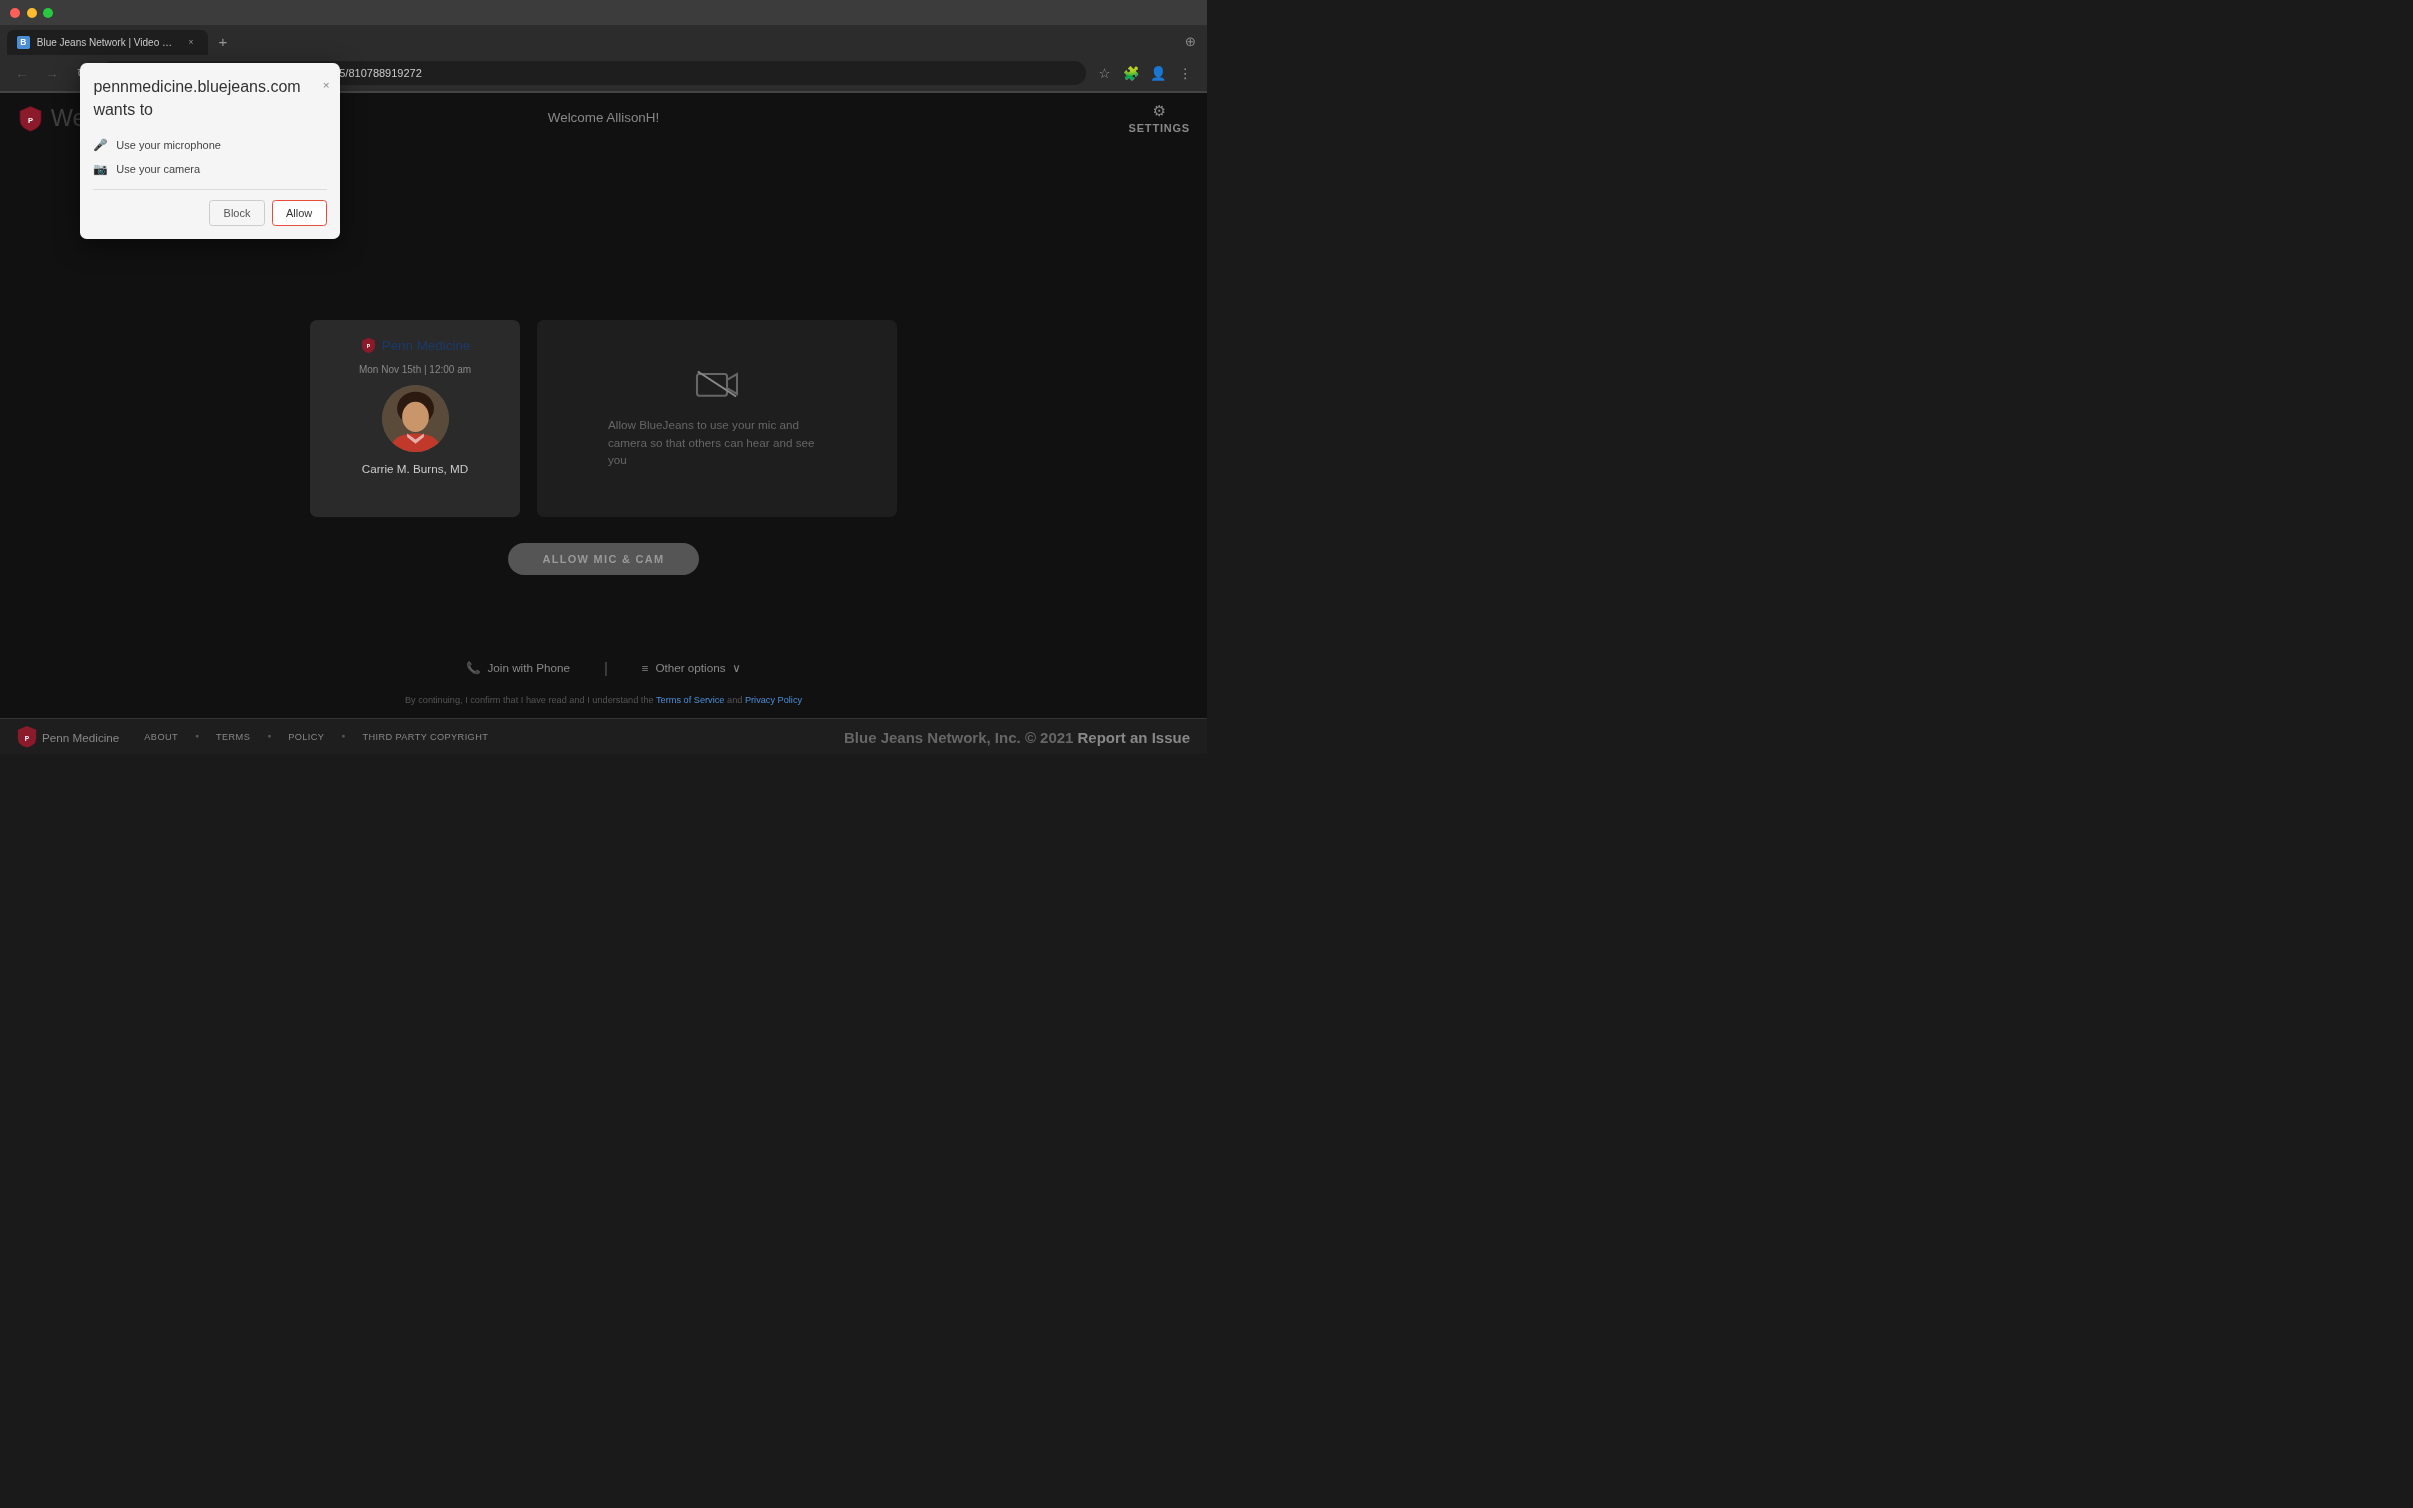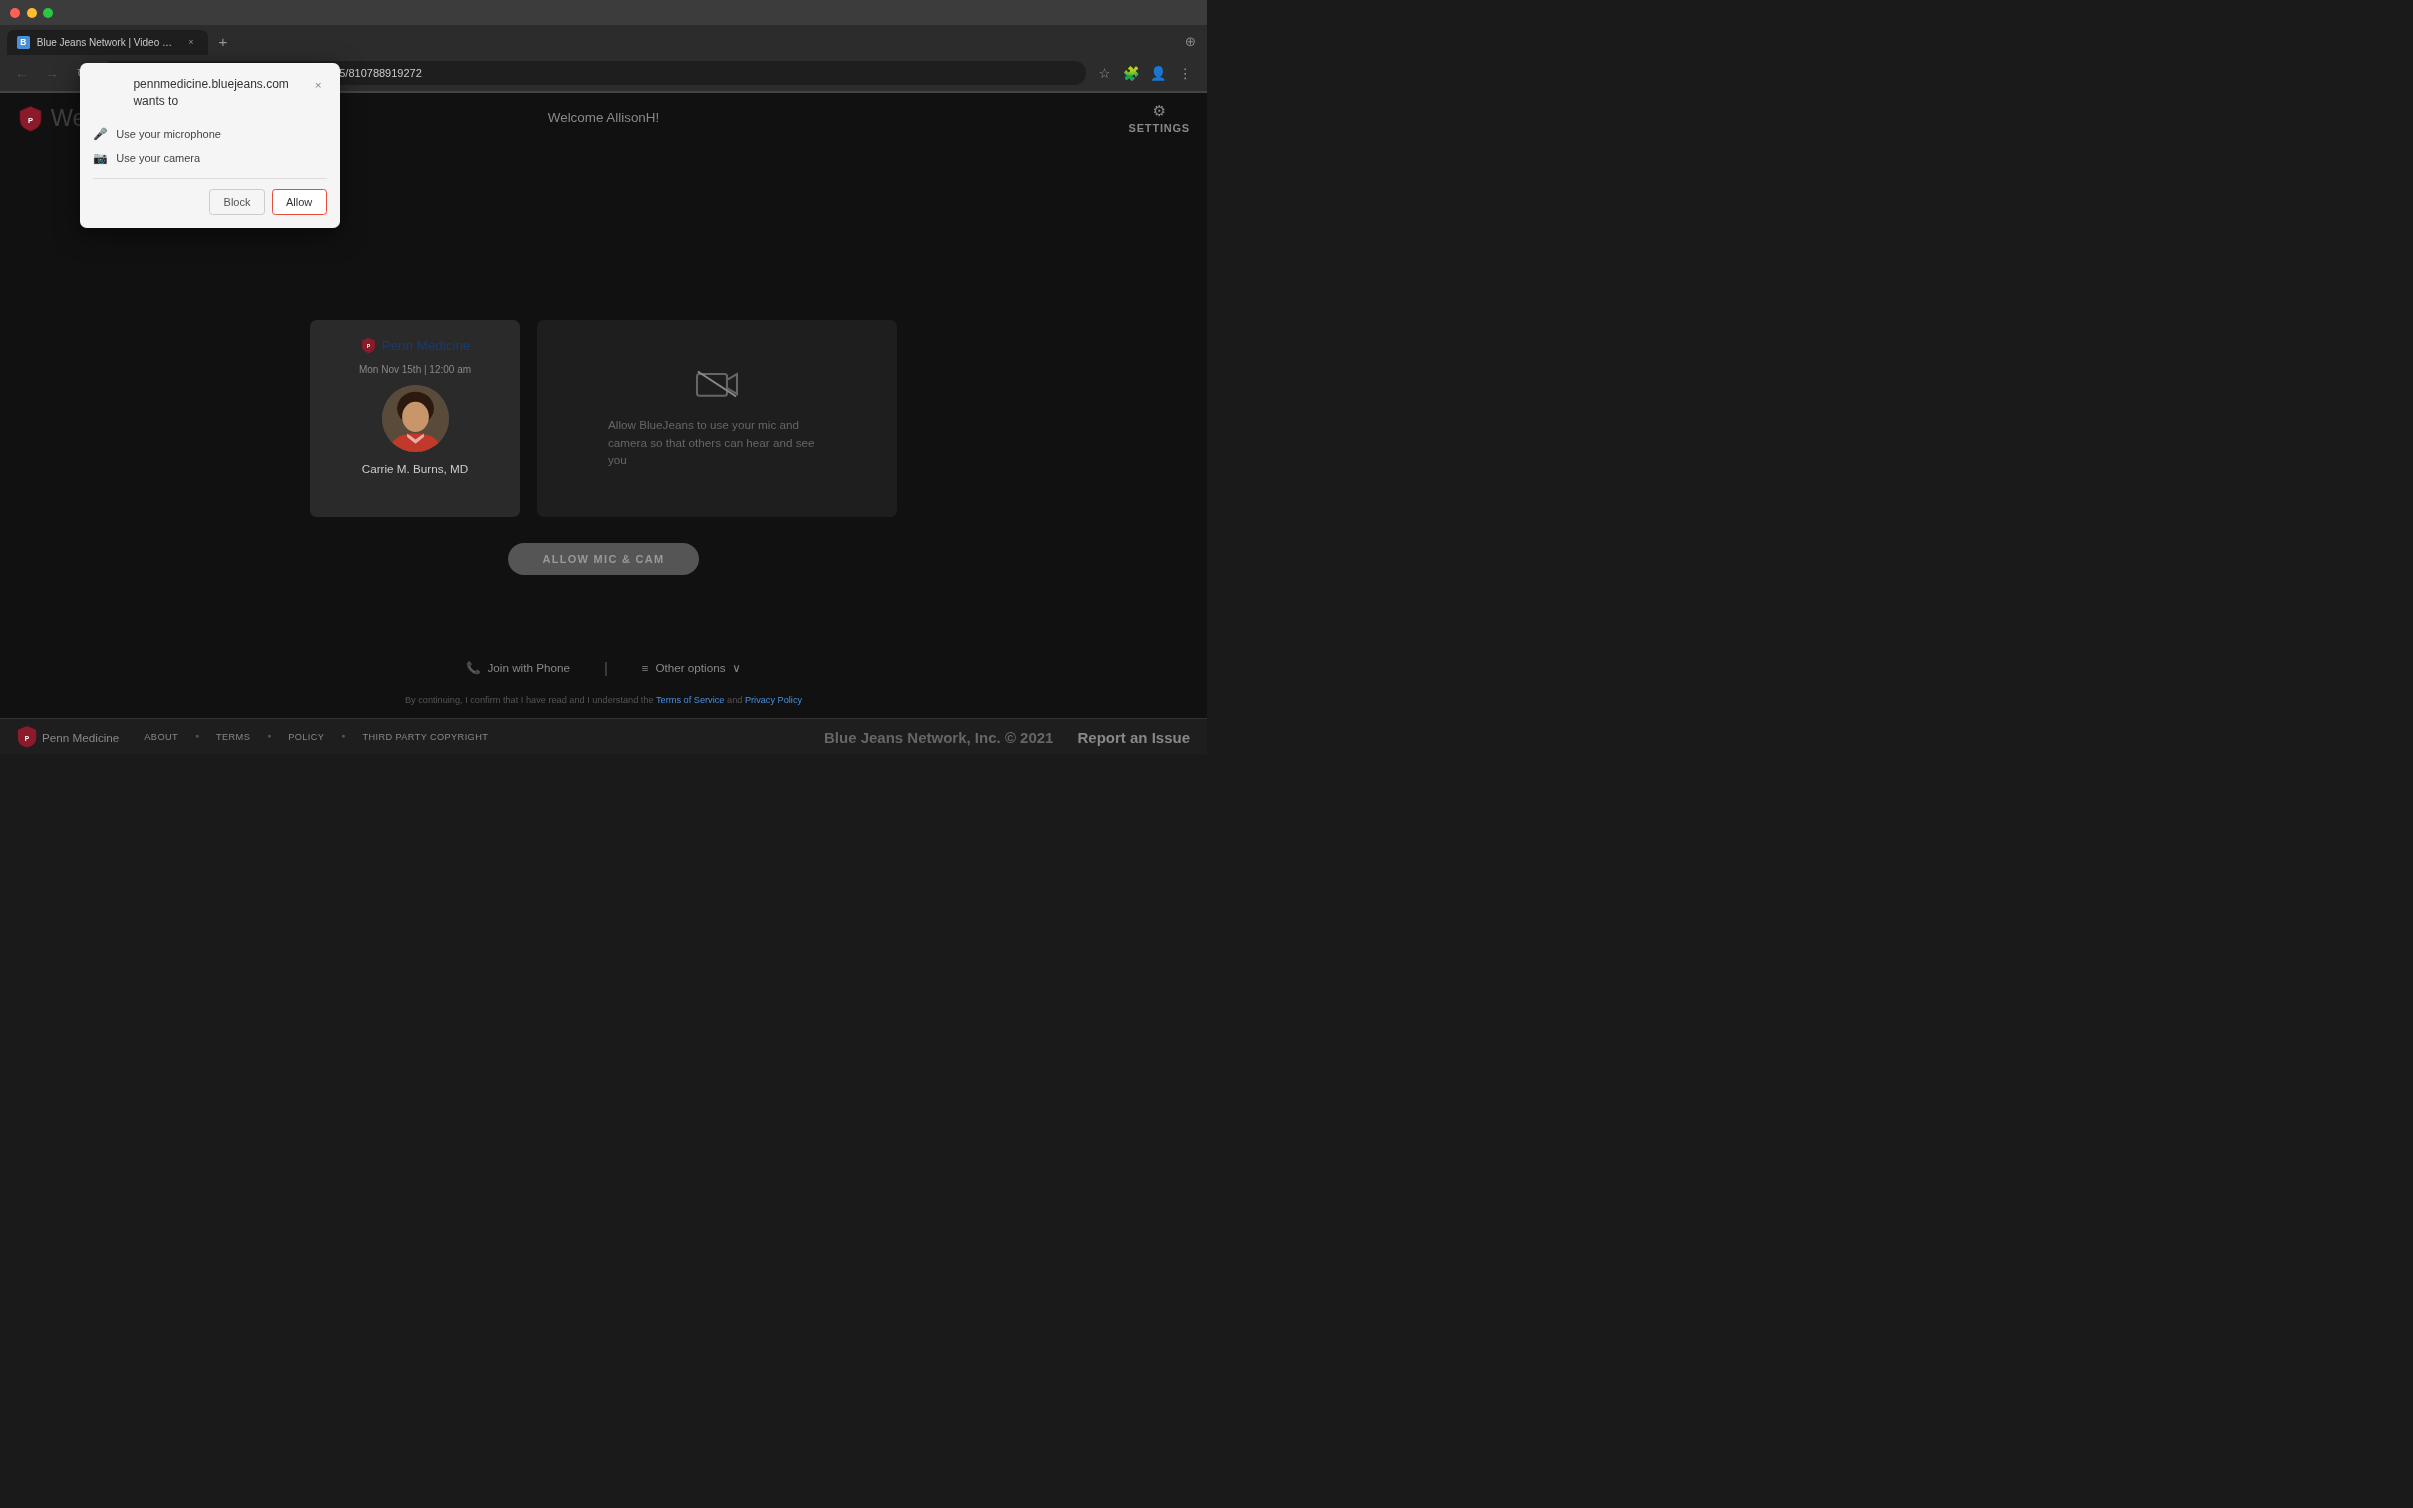--- a/index.html
+++ b/index.html
@@ -446,21 +446,20 @@
       font-size: 15px;
       color: #666;
       display: flex;
       gap: 4px;
       font-weight: bold;
     }
 
     .report-issue {
       color: #888;
       cursor: pointer;
-      margin-left: 20px;
     }
 
     
     .permission-dialog {
       position: absolute;
       top: 63px;
       left: 80px;
       width: 260px;
       background: #f5f5f5;
       border-radius: 6.7px;
@@ -470,26 +469,25 @@
     }
 
     .dialog-header {
       display: flex;
       justify-content: space-between;
       align-items: flex-start;
       margin-bottom: 11.7px;
     }
 
     .dialog-title {
-      font-size: 12px;
+      font-size: 16px;
       color: #333;
       line-height: 1.4;
       flex: 1;
       padding-right: 17px;
-      margin-left: 40px;
     }
 
     .dialog-close {
       width: 17px;
       height: 17px;
       border-radius: 50%;
       background: transparent;
       border: none;
       color: #888;
       font-size: 11.7px;

